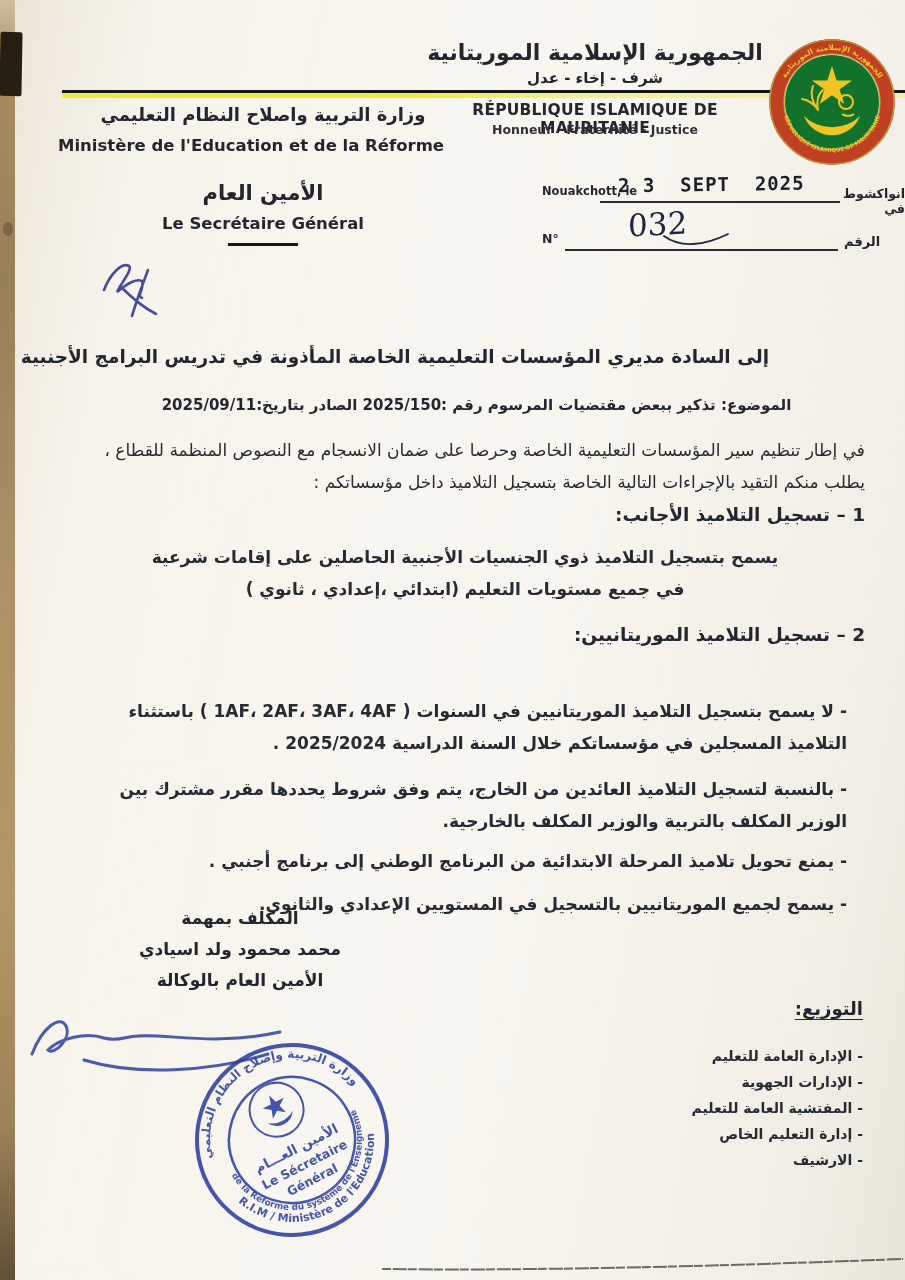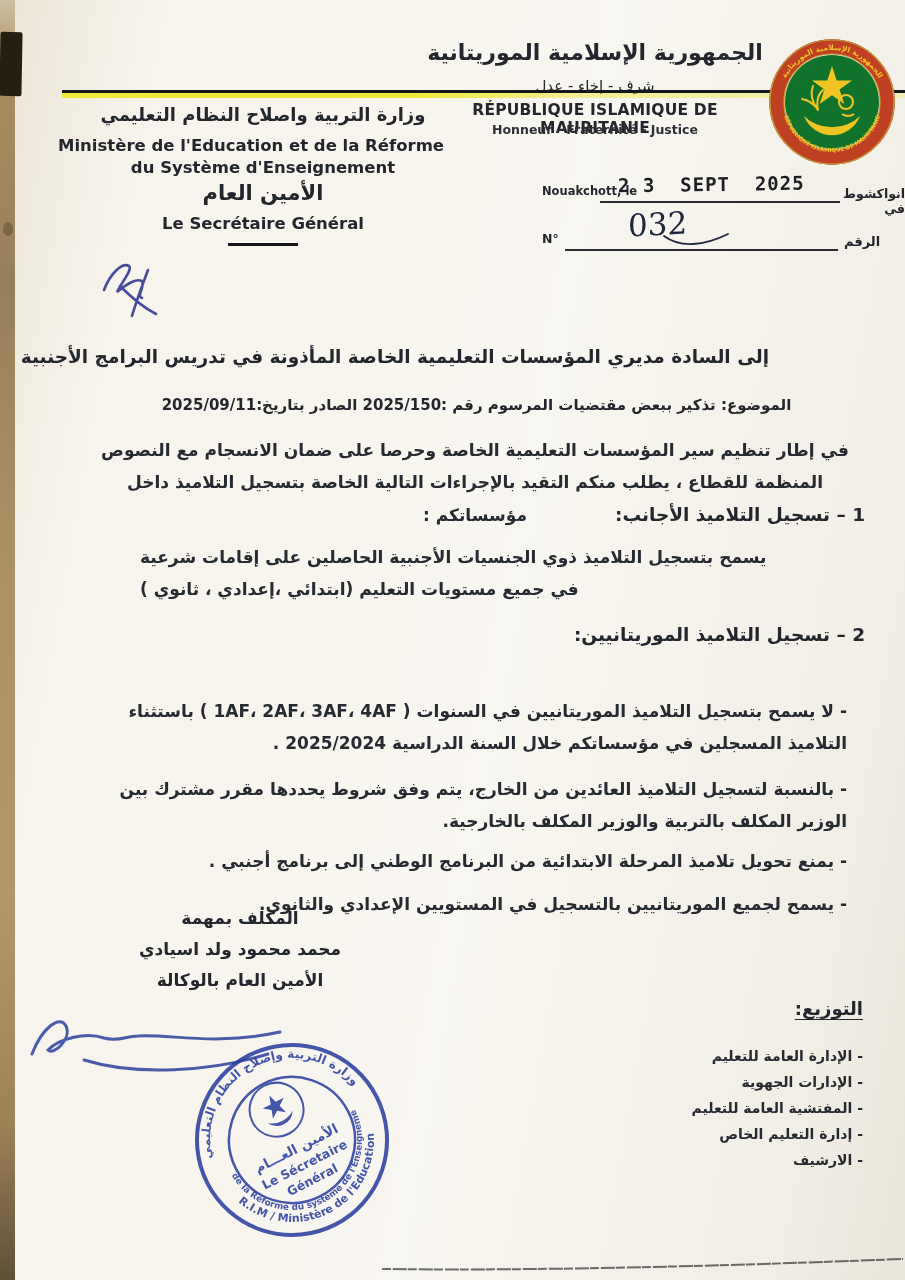--- a/index.html
+++ b/index.html
@@ -9,21 +9,21 @@
     font-family:"DejaVu Sans",sans-serif;color:#23262c;
   }
   .abs{position:absolute;}
   
   .edge-left{left:0;top:0;width:15px;height:1280px;
     background:linear-gradient(#cdbf9f 0%,#a78c5e 6%,#96805a 22%,#ab9165 45%,#b39769 70%,#9c8257 88%,#5f5038 100%);}
   .edge-dark{left:0;top:32px;width:22px;height:64px;background:#261e11;border-radius:2px;transform:rotate(1deg);}
   .edge-dot{left:3px;top:222px;width:10px;height:14px;background:#7c6742;border-radius:50%;}
   
   .h-ar-title{left:420px;top:40px;width:350px;text-align:center;font-size:22px;font-weight:bold;}
-  .h-ar-motto{left:420px;top:69px;width:350px;text-align:center;font-size:15px;font-weight:normal;margin-top:8px;}
+  .h-ar-motto{left:420px;top:69px;width:350px;text-align:center;font-size:15px;font-weight:bold;}
   .h-line{left:62px;top:90px;width:843px;height:3px;background:#15161a;}
   .h-line-glow{left:62px;top:93px;width:843px;height:5px;
     background:linear-gradient(to right,#efe93d 0%,#efe93d 42%,rgba(239,233,61,.55) 60%,rgba(239,233,61,.3) 100%);}
   .h-fr-title{left:420px;top:101px;width:350px;text-align:center;font-size:15.5px;font-weight:bold;letter-spacing:.2px;}
   .h-fr-motto{left:420px;top:122px;width:350px;text-align:center;font-size:12.5px;font-weight:bold;color:#2c2f35;}
   .seal{left:766px;top:36px;}
   
   .m-ar{left:58px;top:104px;width:410px;text-align:center;font-size:18px;font-weight:bold;}
   .m-fr1{left:58px;top:136px;width:410px;text-align:left;font-size:16.5px;font-weight:bold;}
   .m-fr2{left:58px;top:158px;width:410px;text-align:center;font-size:16.5px;font-weight:bold;}
@@ -39,24 +39,24 @@
   .r-num-fr{left:542px;top:231px;font-size:12.5px;font-weight:bold;}
   .r-num-val{left:628px;top:206px;font-size:31px;color:#20263c;font-family:"DejaVu Serif",serif;
     transform:rotate(-3deg) skewX(-3deg);}
   .r-uline2{left:565px;top:249px;width:273px;height:1.5px;background:#2a2b30;}
   .r-num-ar{left:844px;top:234px;font-size:13px;font-weight:bold;direction:rtl;}
   
   .doc-type{left:0;top:298px;width:905px;text-align:center;font-size:26px;font-weight:bold;}
   .recipient{left:0;top:346px;width:790px;text-align:center;font-size:18.5px;font-weight:bold;
     direction:rtl;white-space:nowrap;}
   .subject{left:0;top:396px;width:905px;text-align:center;font-size:15px;font-weight:bold;direction:rtl;padding-left:24px;}
-  .intro{left:85px;top:434px;width:780px;direction:rtl;text-align:center;font-size:17px;font-weight:bold;
+  .intro{left:85px;top:434px;width:780px;direction:rtl;text-align:right;font-size:17px;font-weight:normal;
     line-height:1.9;color:#262a31;}
   .s1-title{right:40px;top:504px;font-size:18.5px;font-weight:bold;direction:rtl;}
-  .s1-body{left:140px;top:541px;width:705px;direction:rtl;text-align:left;padding-right:55px;box-sizing:border-box;
+  .s1-body{left:140px;top:541px;width:705px;direction:rtl;text-align:center;padding-right:55px;box-sizing:border-box;
     font-size:17px;font-weight:bold;line-height:1.9;color:#262a31;}
   .s2-title{right:40px;top:624px;font-size:18.5px;font-weight:bold;direction:rtl;}
   .b1{left:85px;top:660px;width:762px;}
   .b2{left:85px;top:738px;width:762px;}
   .b3{left:85px;top:810px;width:762px;}
   .b4{left:85px;top:853px;width:762px;}
   .bullet{direction:rtl;text-align:right;font-size:17px;font-weight:bold;line-height:1.9;color:#262a31;margin-top:35px;}
   
   .sig1{left:70px;top:908px;width:340px;text-align:center;font-size:17px;font-weight:bold;direction:rtl;}
   .sig2{left:70px;top:939px;width:340px;text-align:center;font-size:17px;font-weight:bold;direction:rtl;}
@@ -106,21 +106,20 @@
       <textPath href="#sealTop" startOffset="50%" text-anchor="middle">الجمهورية الإسلامية الموريتانية</textPath>
     </text>
     <path id="sealBottom" d="M16,66 A50,50 0 0 0 116,66" fill="none"></path>
     <text font-size="5.6" font-weight="bold" fill="#f0c422" font-family="DejaVu Sans, sans-serif">
       <textPath href="#sealBottom" startOffset="50%" text-anchor="middle">RÉPUBLIQUE ISLAMIQUE DE MAURITANIE</textPath>
     </text>
   </svg>
 
   <div class="abs m-ar">وزارة التربية واصلاح النظام التعليمي</div>
   <div class="abs m-fr1">Ministère de l'Education et de la Réforme</div>
-  <div class="abs m-fr2">du Système d'Enseignement</div>
   <div class="abs m-ar2">الأمين العام</div>
   <div class="abs m-fr3">Le Secrétaire Général</div>
   <div class="abs m-underline"></div>
 
   <div class="abs r-place-fr">Nouakchott, le</div>
   <div class="abs r-date">2 3  SEPT  2025</div>
   <div class="abs r-uline1"></div>
   <div class="abs r-place-ar">انواكشوط في</div>
   <div class="abs r-num-fr">N°</div>
   <div class="abs r-num-val">032</div>

